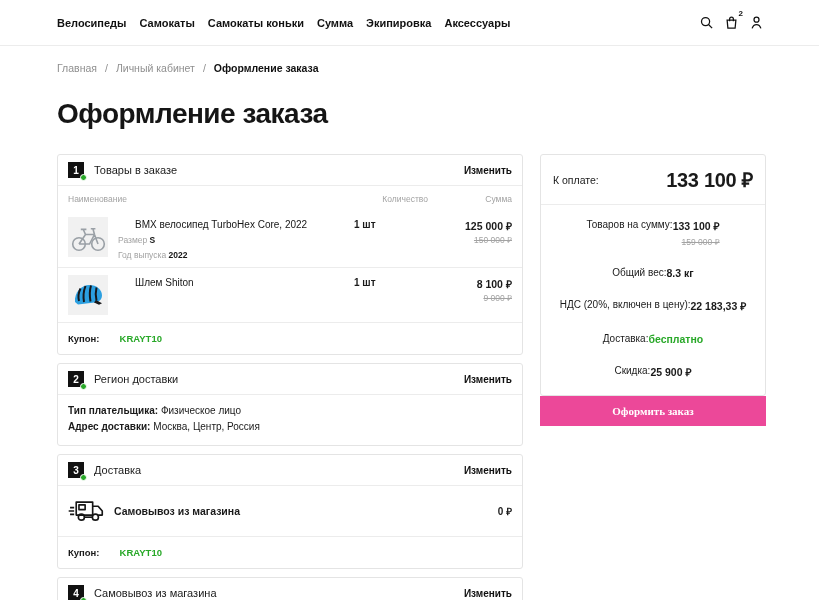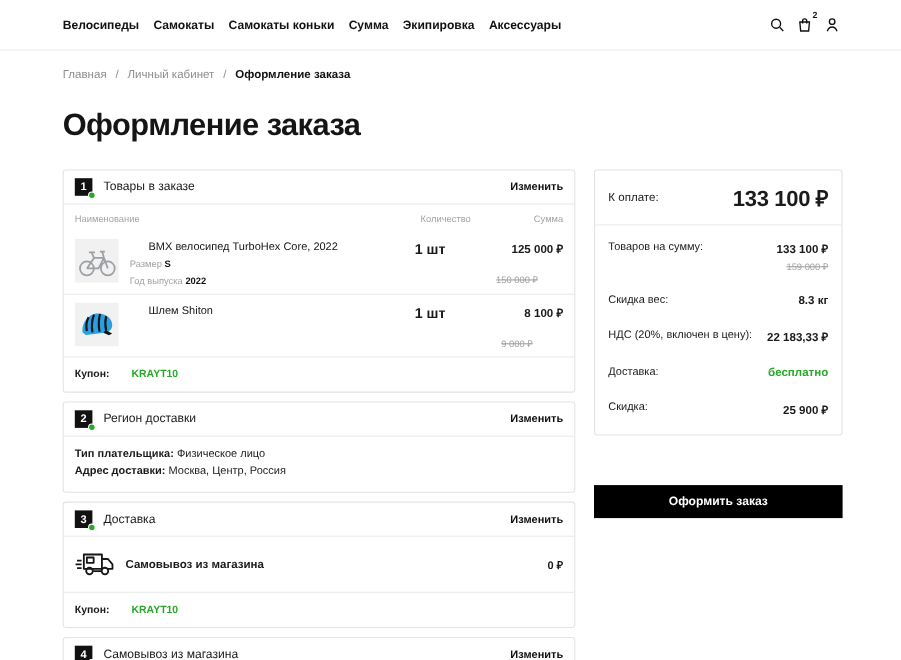--- a/index.html
+++ b/index.html
@@ -43,49 +43,49 @@
   .thead .c-qty { width:74px; text-align:right; }
   .thead .c-sum { width:84px; text-align:right; }
   .prow { display:flex; padding:7px 10px; }
   .prow + .prow { border-top:1px solid #ececec; }
   .pimg { width:40px; height:40px; flex:0 0 40px; margin-right:10px; cursor:pointer; }
   .pimg svg { width:40px; height:40px; display:block; }
   .pinfo { flex:1; padding-top:2px; }
   .pname { font-size:10px; font-weight:normal; color:#151515; cursor:pointer;padding-left:17px; }
   .pattr { margin-top:5px; font-size:8.5px; color:#a3a3a3; }
   .pattr b { color:#151515; }
-  .pqty { width:74px; text-align:center; font-size:13px; font-weight:bold; padding-top:2px; }
+  .pqty { width:74px; text-align:left; font-size:10px; font-weight:bold; padding-top:2px; }
   .psum { width:84px; text-align:right; padding-top:2px; }
   .price { font-size:10.5px; font-weight:bold; white-space:nowrap;text-align:right; }
-  .oldprice { font-size:8.5px; color:#a3a3a3; text-decoration:line-through; margin-top:15px; white-space:nowrap;text-align:center; }
+  .oldprice { font-size:8.5px; color:#a3a3a3; text-decoration:line-through; margin-top:1px; white-space:nowrap; }
   .coupon { display:flex; gap:20px; padding:10px; font-size:9.5px; font-weight:bold; border-top:1px solid #ececec; }
   .coupon .val { color:#28a828; }
 
   
   .kv { padding:8px 10px 10px; font-size:10px; line-height:16px; }
   .kv b { font-weight:bold; }
 
   
   .drow { display:flex; align-items:center; padding:12px 10px; }
   .truck { width:37px; height:26px; margin-right:9px; flex:0 0 37px; }
   .truck svg { width:37px; height:26px; display:block; }
   .dname { font-size:10.5px; font-weight:bold; }
   .dprice { margin-left:auto; font-size:10px; font-weight:bold; }
 
   
   .sum-head { display:flex; align-items:center; justify-content:space-between; padding:11px 12px; }
   .sum-head .lbl { font-size:10.5px; }
   .sum-head .big { font-size:20px; font-weight:800; letter-spacing:-0.3px; white-space:nowrap; }
   .srows { padding:4px 0 6px; }
-  .srow { display:flex; justify-content:space-between; align-items:flex-start; padding:10px 12px; }
+  .srow { display:flex; justify-content:center; align-items:flex-start; padding:10px 12px; }
   .srow .lbl { font-size:10px; color:#1a1a1a; }
   .srow .val { font-size:10.5px; font-weight:bold; text-align:right; white-space:nowrap; }
   .srow .old { font-size:8.5px; color:#a3a3a3; text-decoration:line-through; margin-top:3px; text-align:right; }
   .srow .green { color:#28a828; }
-  .submit { display:block; width:100%; height:30px; background:#000000; color:#fff; border:none; font-family:Liberation Sans, sans-serif; font-size:11px; font-weight:bold; cursor:pointer;margin-top:45px; }
+  .submit { display:block; width:100%; height:30px; background:#ec4899; color:#fff; border:none; font-family:Liberation Serif, serif; font-size:11px; font-weight:bold; cursor:pointer; }
 </style>
 </head>
 <body>
 
 <div class="page">
 
   <div class="header">
     <nav class="nav">
       <a>Велосипеды</a>
       <a>Самокаты</a>
@@ -265,21 +265,21 @@
         <div class="hr"></div>
         <div class="srows">
           <div class="srow">
             <span class="lbl">Товаров на сумму:</span>
             <span style="text-align:right">
               <span class="val" style="display:block">133 100 ₽</span>
               <span class="old" style="display:block">159 000 ₽</span>
             </span>
           </div>
           <div class="srow">
-            <span class="lbl">Скидка вес:</span>
+            <span class="lbl">Общий вес:</span>
             <span class="val">8.3 кг</span>
           </div>
           <div class="srow">
             <span class="lbl">НДС (20%, включен в цену):</span>
             <span class="val">22 183,33 ₽</span>
           </div>
           <div class="srow">
             <span class="lbl">Доставка:</span>
             <span class="val green">бесплатно</span>
           </div>

